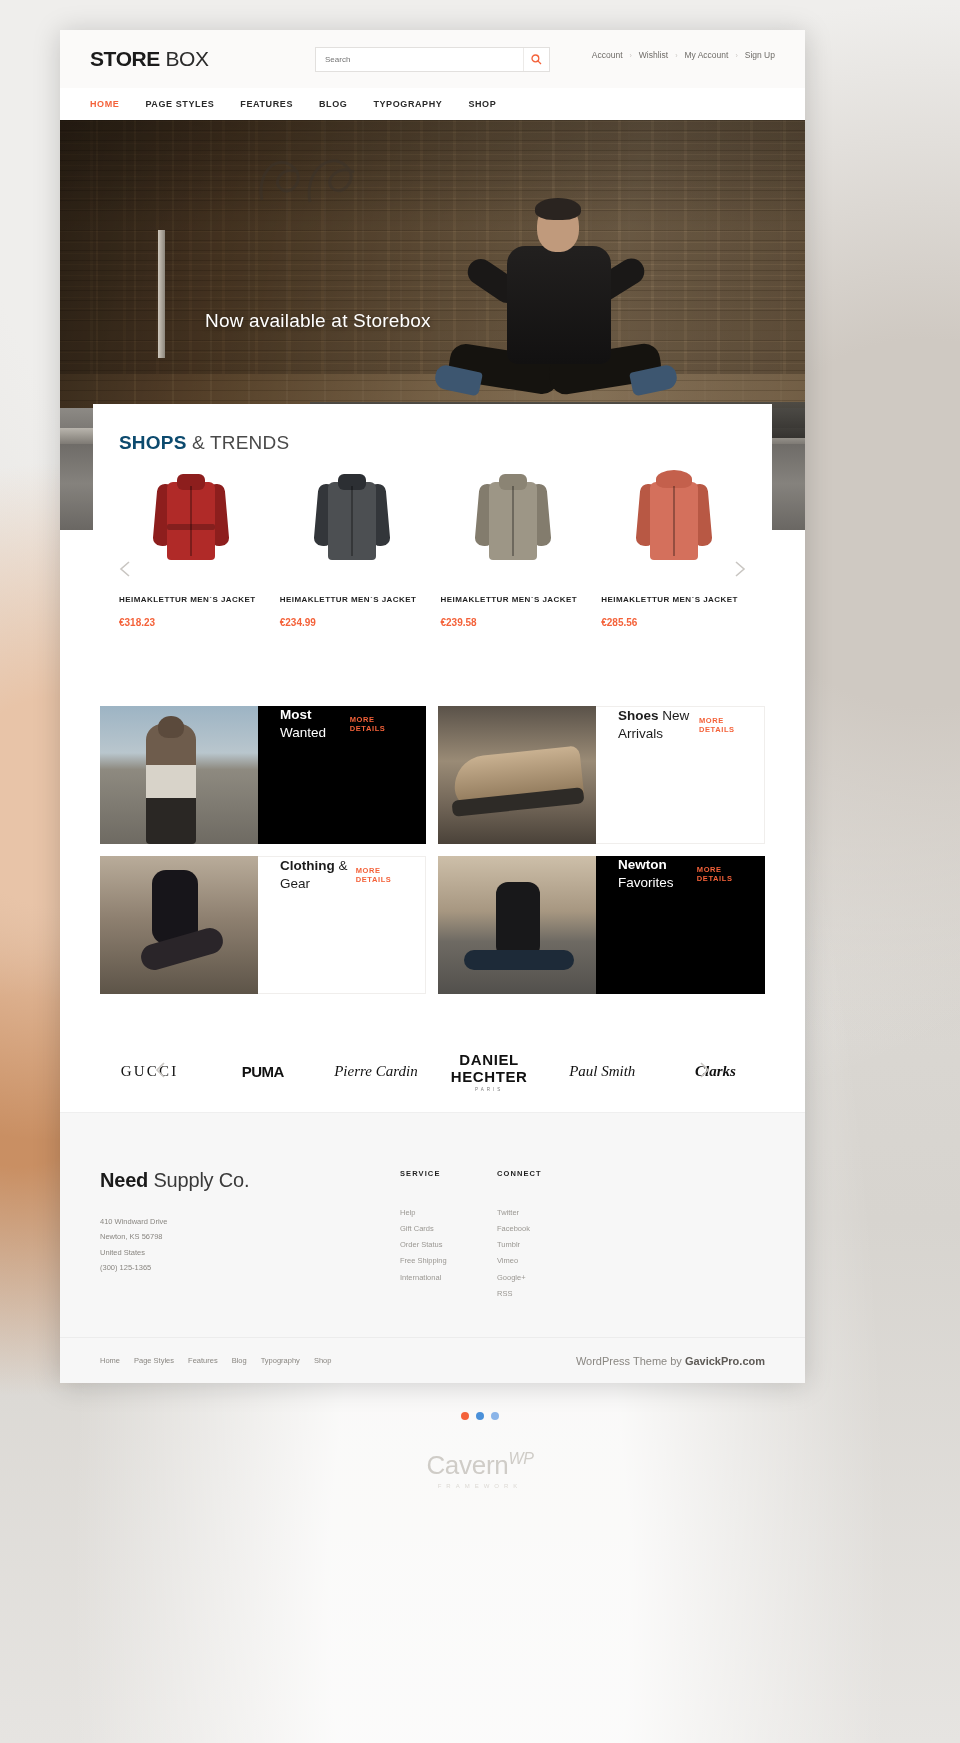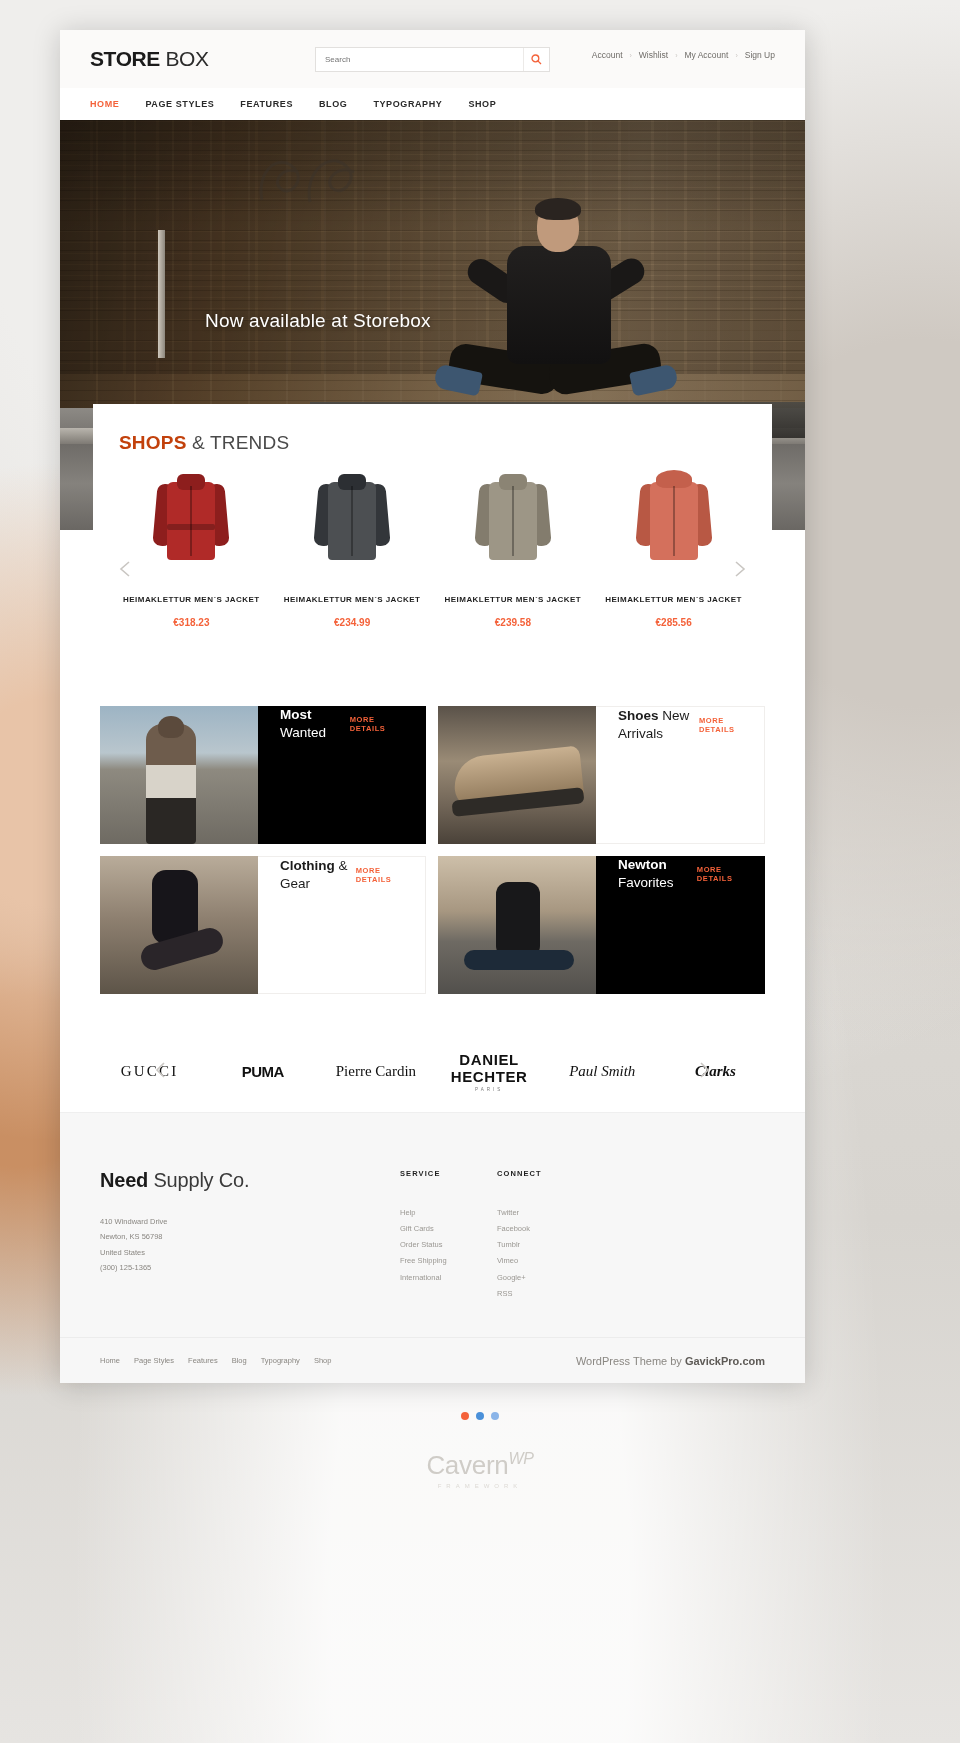--- a/index.html
+++ b/index.html
@@ -183,24 +183,24 @@
 
   
   .trends{
     position:absolute; left:33px; top:374px;
     width:679px; height:288px; background:#fff;
     z-index:3;
   }
   .trends h2{
     font-size:19px; letter-spacing:.2px; padding:28px 0 0 26px; font-weight:400; color:#4a4a4a;
   }
-  .trends h2 b{ font-weight:700; color:#c2410c; }
+  .trends h2 b{ font-weight:700; color:#0c4a6e; }
   .prod-row{
     position:absolute; left:0; top:58px; width:100%;
-    display:flex; padding:0 26px; gap:16px;text-align:center;
+    display:flex; padding:0 26px; gap:16px;
   }
   .prod{ width:148px; margin-right:0; }
   .prod .shot{
     height:110px; display:flex; align-items:flex-end; justify-content:center;
     margin-bottom:22px;
   }
   .prod .nm{
     font-size:8px; font-weight:700; letter-spacing:.45px;
     color:#1f1f1f; line-height:1.55; text-transform:uppercase;
   }
@@ -293,21 +293,21 @@
   
   .brands{
     position:absolute; left:33px; top:1000px; width:679px; height:82px;
     display:flex; align-items:center; justify-content:center; gap:0;
   }
   .brands .bitem{
     flex:1; text-align:center; color:#111; font-size:15px;
   }
   .b-gucci{ font-family:"Liberation Serif", serif; font-size:17px; letter-spacing:2.2px;}
   .b-puma{ font-weight:700; font-size:15px; letter-spacing:-.6px;}
-  .b-cardin{ font-family:"Liberation Serif", serif; font-size:13px;}
+  .b-cardin{ font-family:"Liberation Serif", serif; font-style:italic; font-size:13px;}
   .b-dh{ font-weight:700; font-size:9px; letter-spacing:.6px;}
   .b-dh .sm{ display:block; font-size:4.5px; letter-spacing:3px; font-weight:400; color:#777; margin-top:2px;}
   .b-smith{ font-family:"Liberation Serif", serif; font-style:italic; font-size:13px;}
   .b-clarks{ font-family:"Liberation Serif", serif; font-style:italic; font-weight:700; font-size:16px;}
   .barrowL,.barrowR{ position:absolute; top:30px; width:20px; height:20px; cursor:pointer;}
   .barrowL{ left:58px;} .barrowR{ right:58px;}
 
   
   .footer{
     position:absolute; left:0; top:1082px; width:745px; height:271px;

